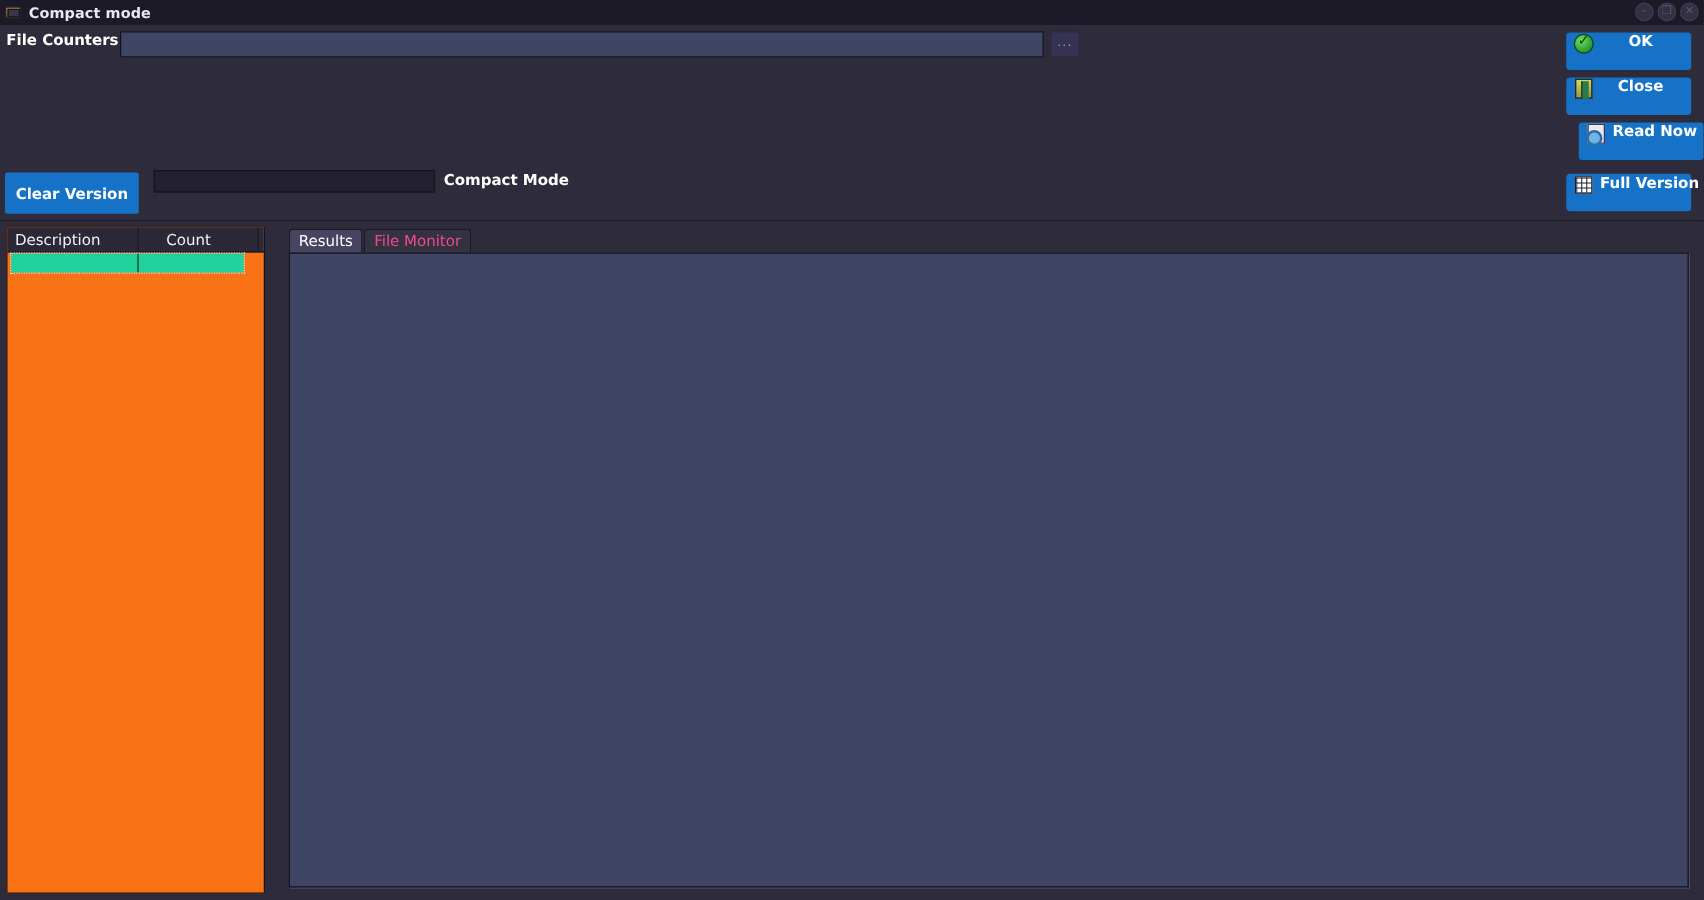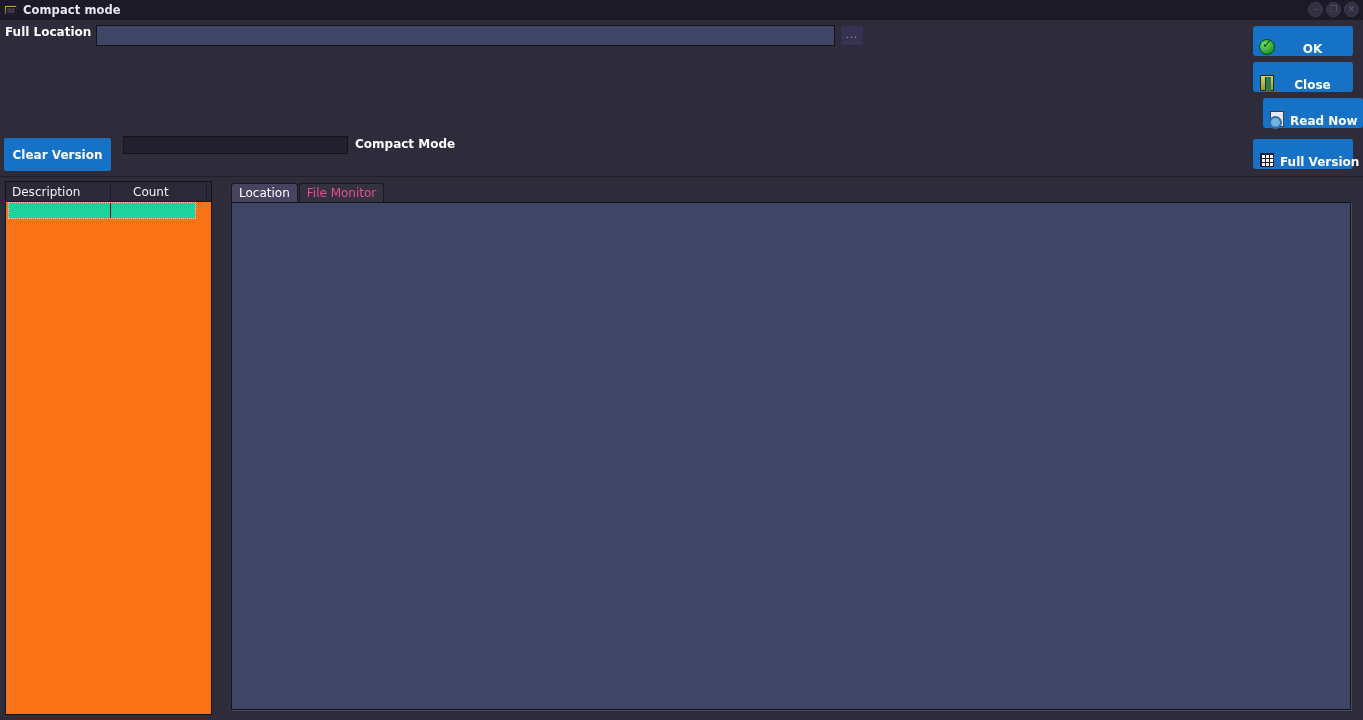--- a/index.html
+++ b/index.html
@@ -100,21 +100,21 @@
 
   
   .action-btn {
     position: absolute;
     left: 1253px; width: 100px; height: 30px;
     background: #1572c6;
     border: none;
     border-radius: 3px;
     color: #ffffff;
     font-size: 12px; font-weight: bold;
-    display: flex; align-items: flex-end;
+    display: flex; align-items: flex-start;
     cursor: pointer;
     font-family: "DejaVu Sans", "Liberation Sans", sans-serif;
   }
   .action-btn .btn-ico {
     width: 18px; height: 18px;
     margin-left: 5px; margin-right: 4px;
     position: relative; flex: 0 0 auto;
   }
   .action-btn .btn-label {
     flex: 1 1 auto; text-align: center;
@@ -284,21 +284,21 @@
       <div class="folder-front"></div>
     </div>
     <div class="title-text">Compact mode</div>
     <div class="win-controls">
       <div class="win-btn">–</div>
       <div class="win-btn">❐</div>
       <div class="win-btn">✕</div>
     </div>
   </div>
 
-  <div class="loc-label">Full Location</div>
+  <div class="loc-label">File Counters</div>
   <input class="loc-input" type="text" value="" style="">
   <div class="browse-btn">...</div>
 
   <div class="action-btn" id="btn-ok">
     <span class="btn-ico">
         <span class="ico-check"></span>
       </span>
     <span class="btn-label">OK</span>
   </div>
   <div class="action-btn" id="btn-close">
@@ -330,19 +330,19 @@
       <div class="col col-desc">Description</div>
       <div class="col col-count">Count</div>
     </div>
     <div class="list-row">
       <div class="cell cell-desc"></div>
       <div class="cell cell-count"></div>
     </div>
   </div>
 
   <div class="tabs">
-    <div class="tab active">Location</div>
+    <div class="tab active">Results</div>
     <div class="tab inactive">File Monitor</div>
   </div>
 
   <div class="results-panel"></div>
 
 </div>
 
 </body></html>

